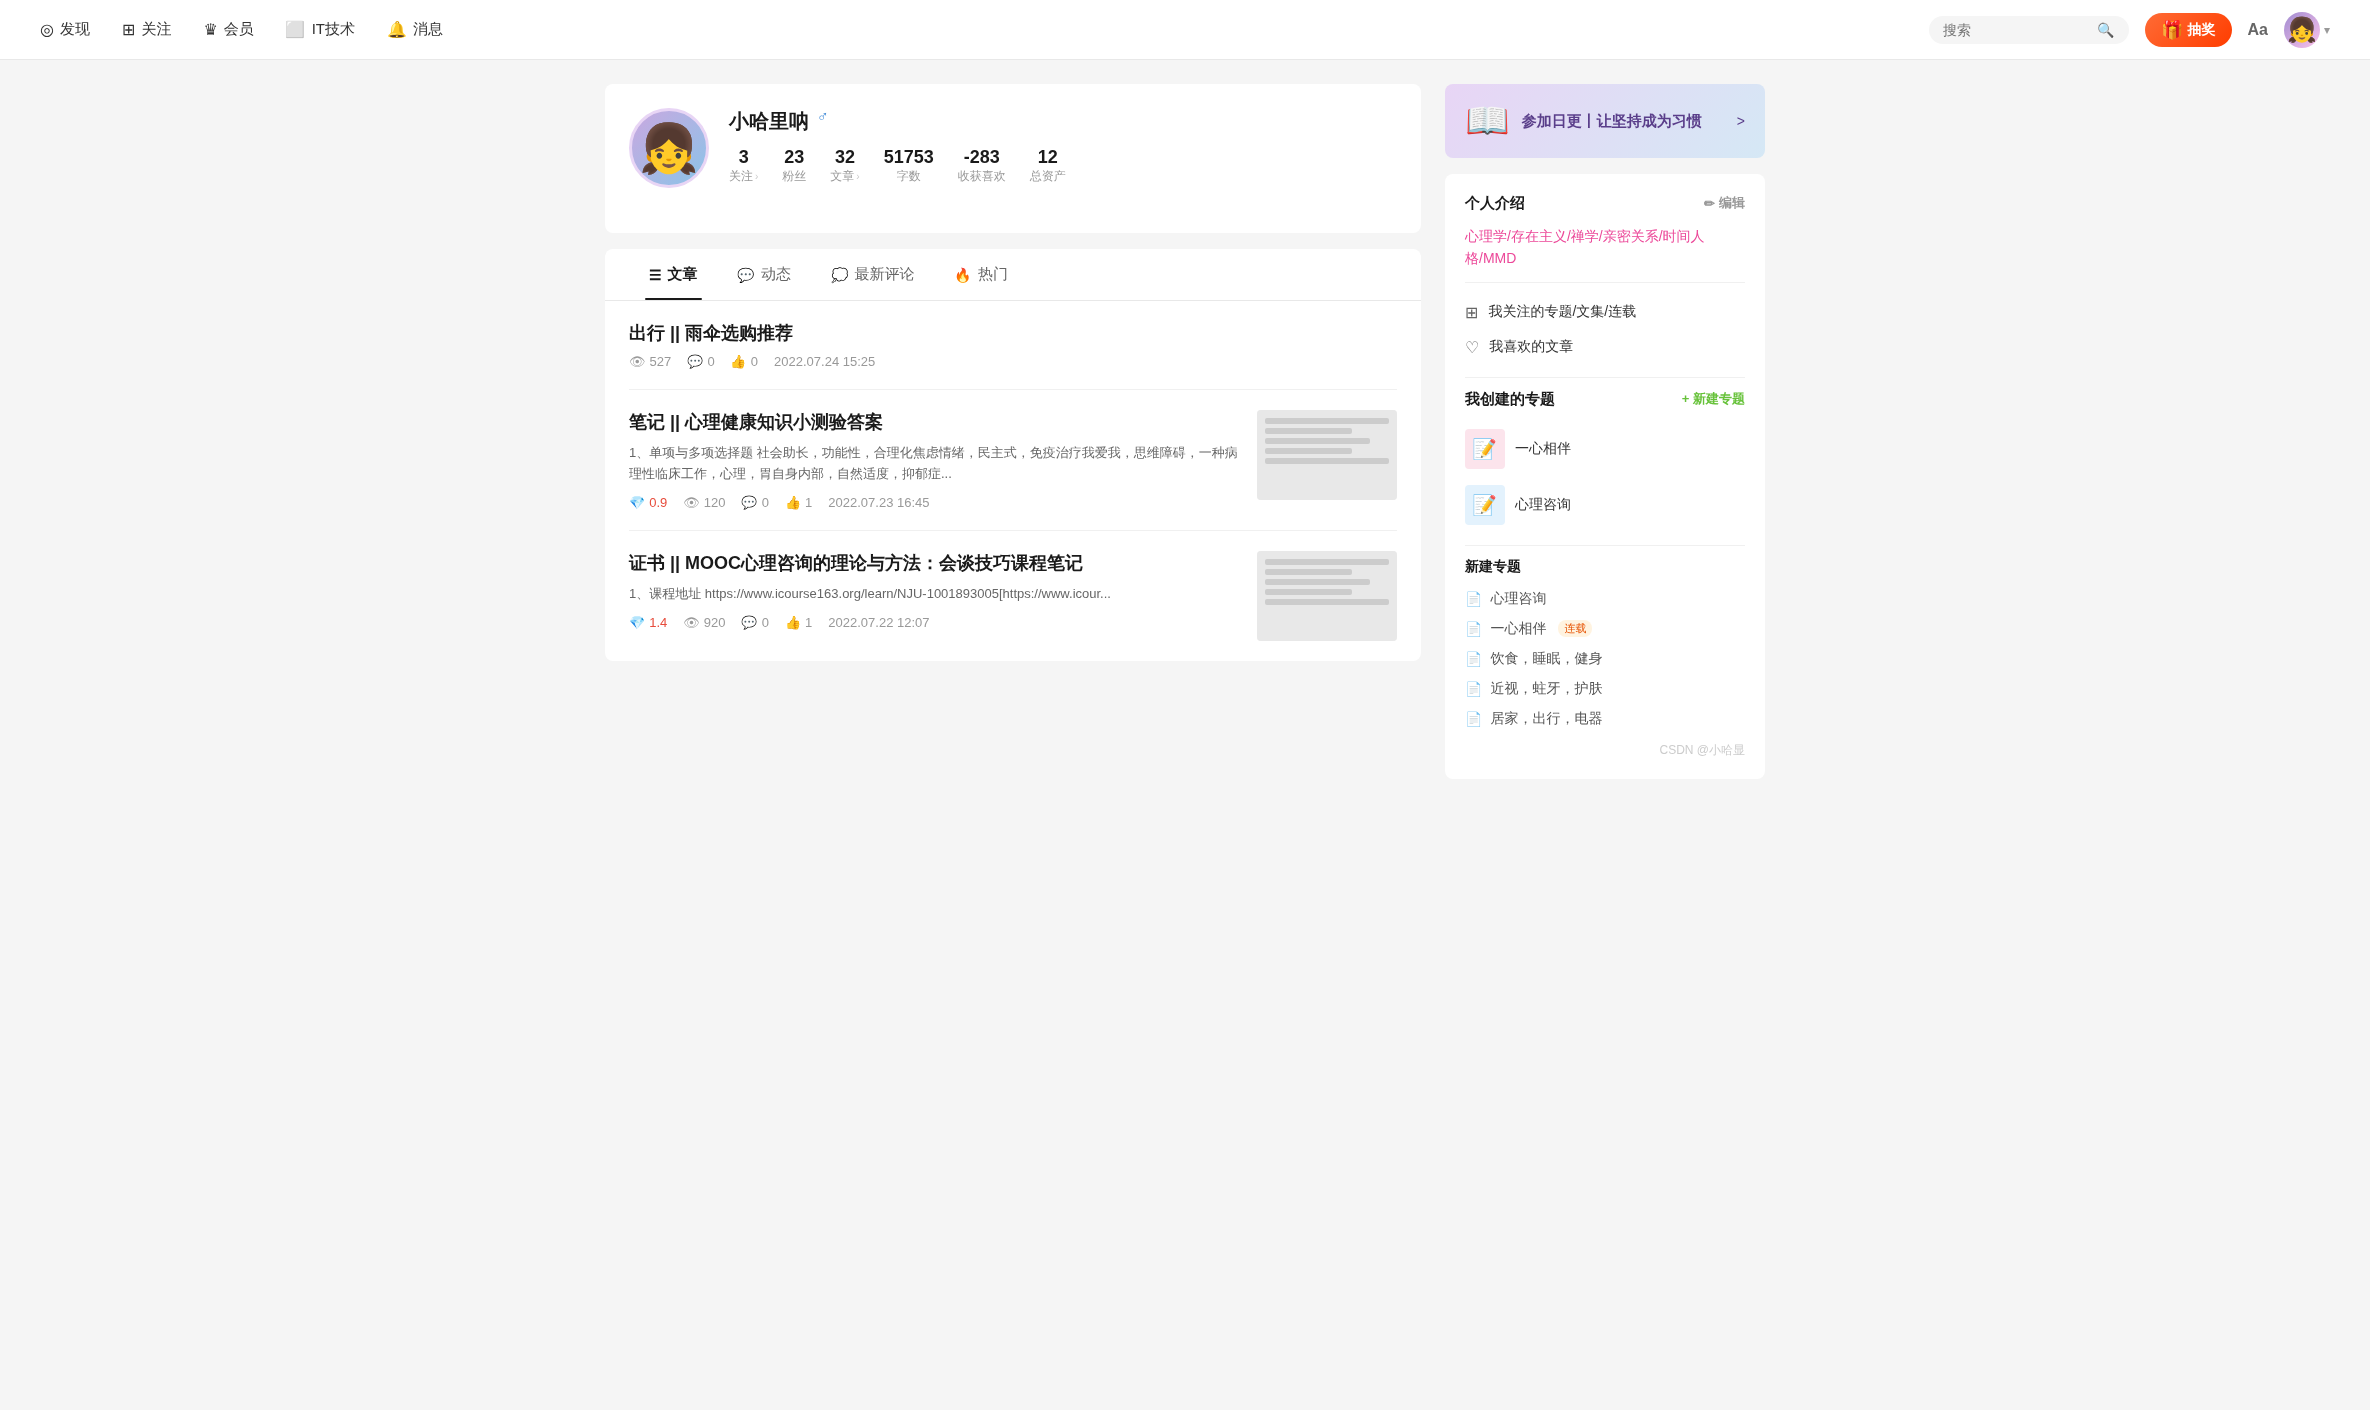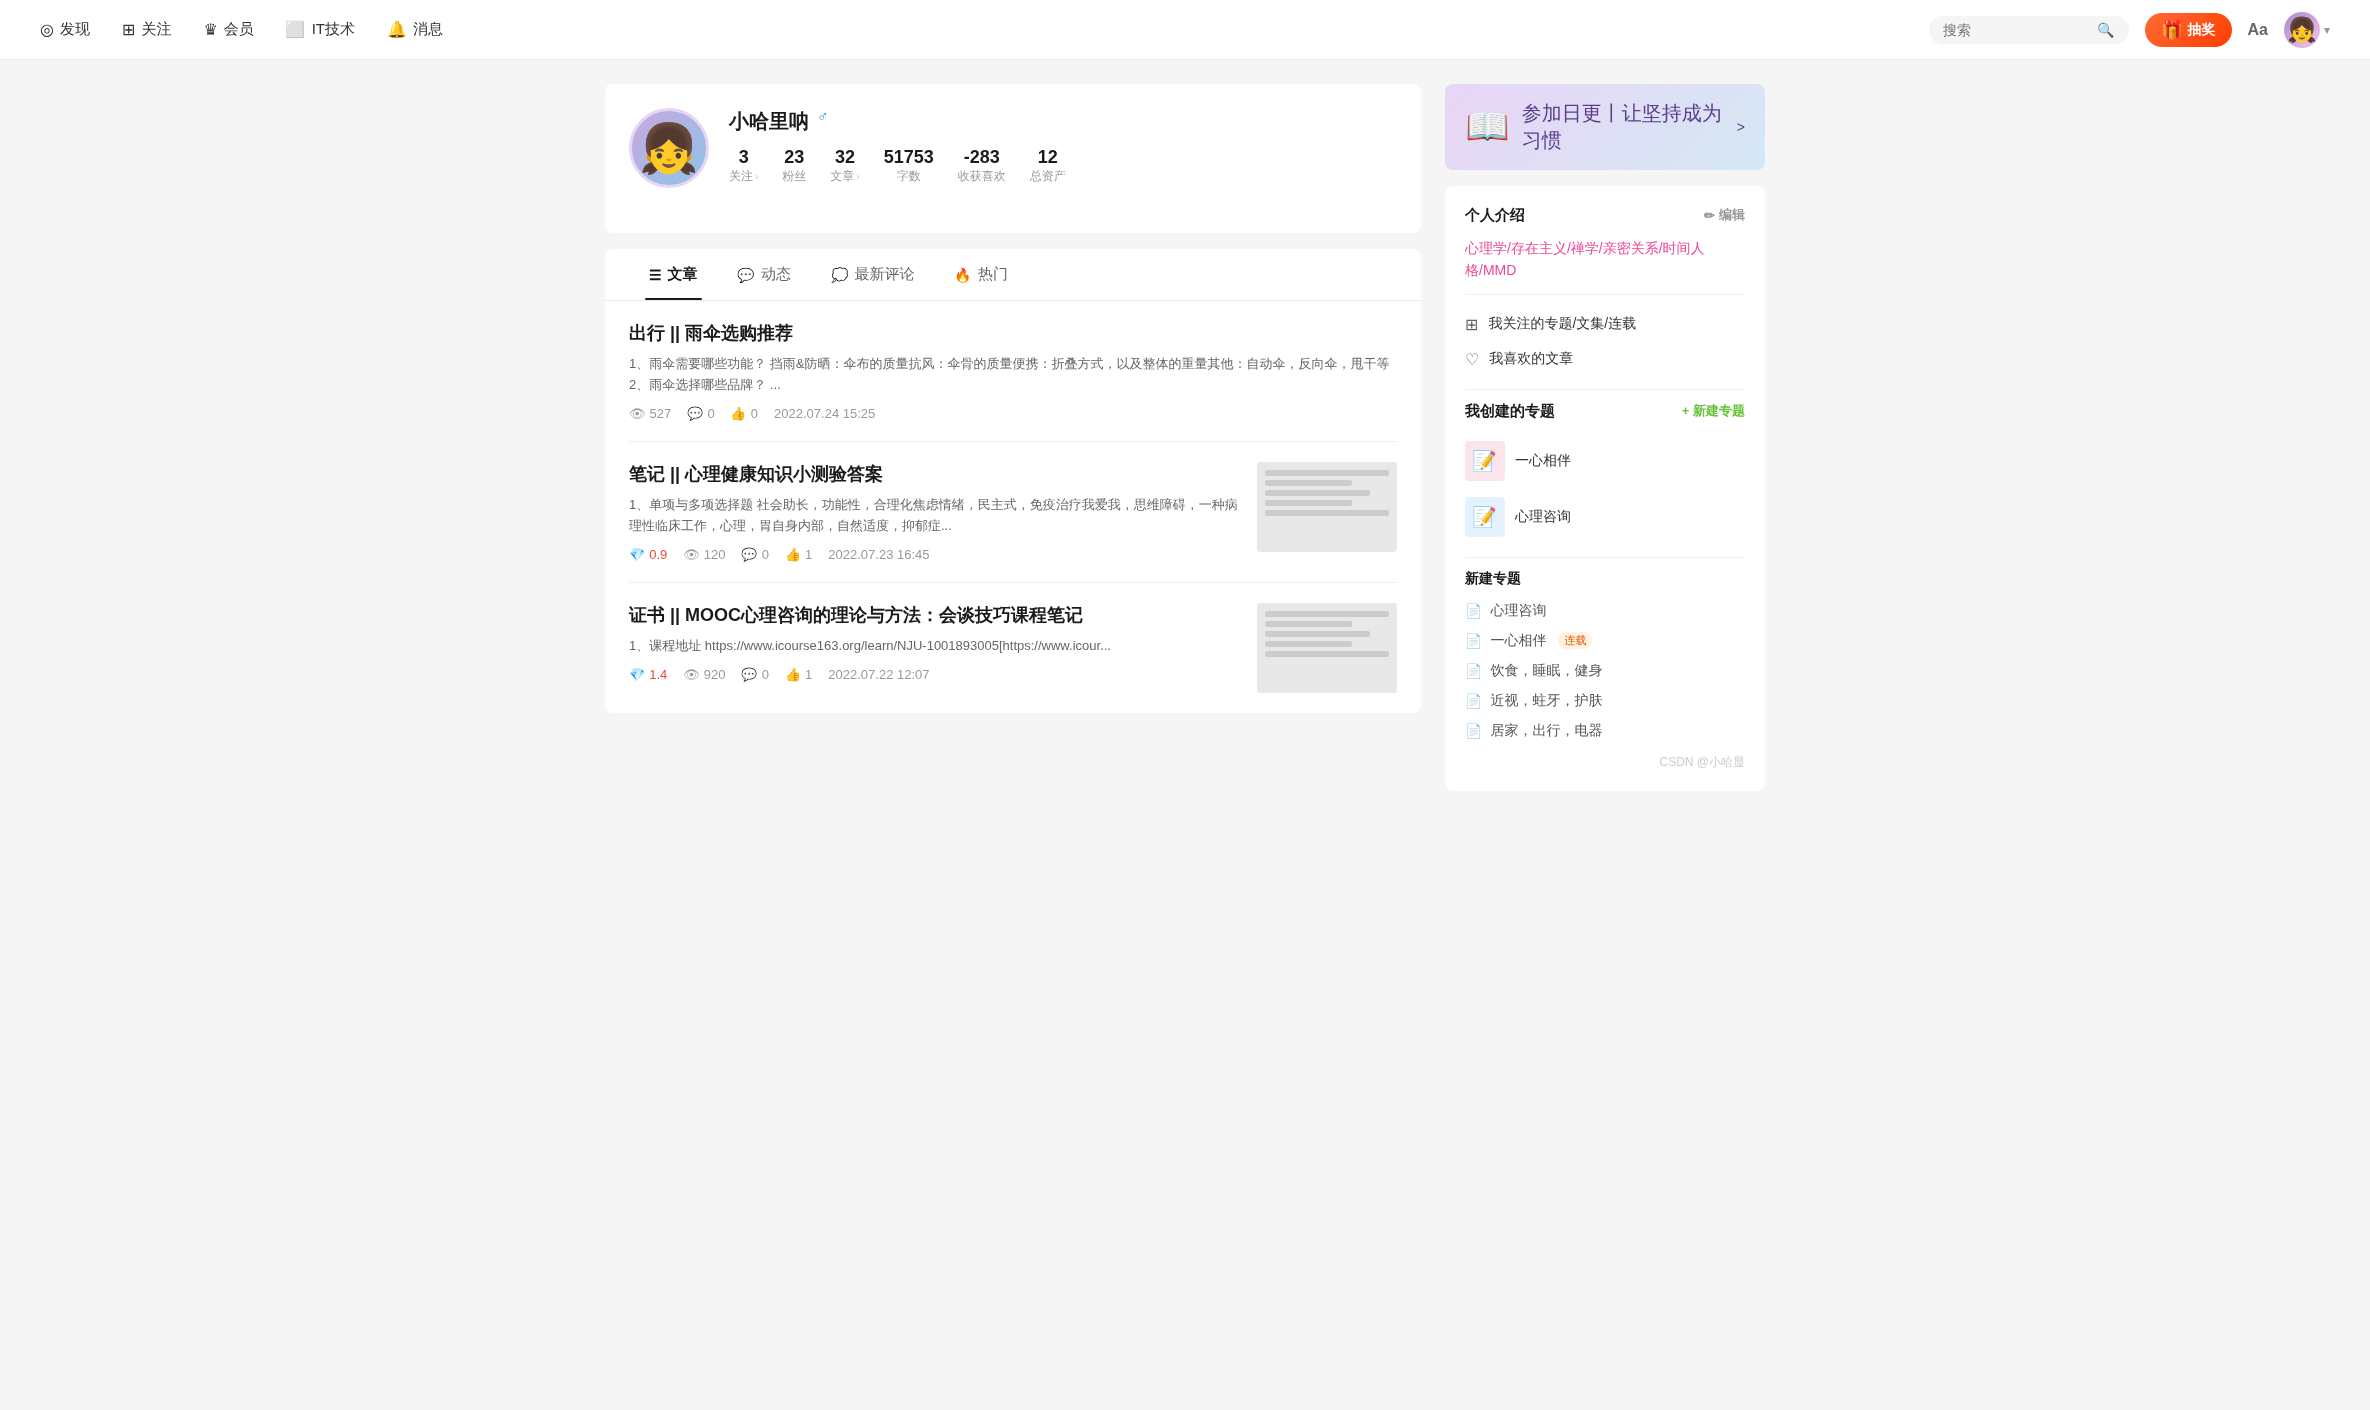--- a/index.html
+++ b/index.html
@@ -63,21 +63,21 @@
     .thumb-placeholder { width: 100%; height: 100%; background: #e8e8e8; position: relative; overflow: hidden; }
     .thumb-lines { padding: 8px; }
     .thumb-line { height: 6px; background: #ccc; border-radius: 2px; margin-bottom: 4px; }
     .thumb-line.short { width: 70%; }
     .thumb-line.medium { width: 85%; }
 
     
     .sidebar-card { background: #fff; border-radius: 8px; padding: 20px; margin-bottom: 16px; }
     .checkin-banner { background: linear-gradient(135deg, #e8d5f5, #d5e8f5); border-radius: 8px; padding: 16px 20px; display: flex; align-items: center; gap: 12px; cursor: pointer; margin-bottom: 16px; }
     .checkin-illustration { font-size: 36px; }
-    .checkin-text { flex: 1; font-size: 20px; color: #5a3e8a; font-weight: normal; }
+    .checkin-text { flex: 1; font-size: 15px; color: #5a3e8a; font-weight: bold; }
     .checkin-arrow { color: #5a3e8a; }
 
     .section-title { font-size: 15px; font-weight: bold; color: #1a1a1a; display: flex; justify-content: space-between; align-items: flex-start; margin-bottom: 12px; }
     .edit-link { color: #999; font-size: 13px; cursor: pointer; display: flex; align-items: center; gap: 4px; }
     .bio-text { color: #ec4899; font-size: 14px; line-height: 1.6; }
 
     .sidebar-divider { border: none; border-top: 1px solid #f0f0f0; margin: 12px 0; }
 
     .sidebar-link-item { display: flex; align-items: center; gap: 10px; padding: 8px 0; cursor: pointer; color: #333; font-size: 14px; }
     .sidebar-link-icon { font-size: 16px; color: #666; }
@@ -201,21 +201,20 @@
           </div>
           <div class="tab">
             <span class="tab-icon">🔥</span>
             <span>热门</span>
           </div>
         </div>
       <div class="article-list" id="article-list-container">
           <div class="article-item">
     <div class="article-content">
       <div class="article-title">出行 || 雨伞选购推荐</div>
-      <div class="article-excerpt">1、雨伞需要哪些功能？ 挡雨&amp;防晒：伞布的质量抗风：伞骨的质量便携：折叠方式，以及整体的重量其他：自动伞，反向伞，甩干等 2、雨伞选择哪些品牌？ ...</div>
       <div class="article-meta">
 
         <span class="meta-item"><span>👁</span>527</span>
         <span class="meta-item"><span>💬</span>0</span>
         <span class="meta-item"><span>👍</span>0</span>
         <span class="meta-item">2022.07.24 15:25</span>
       </div>
     </div>
 
   </div>

